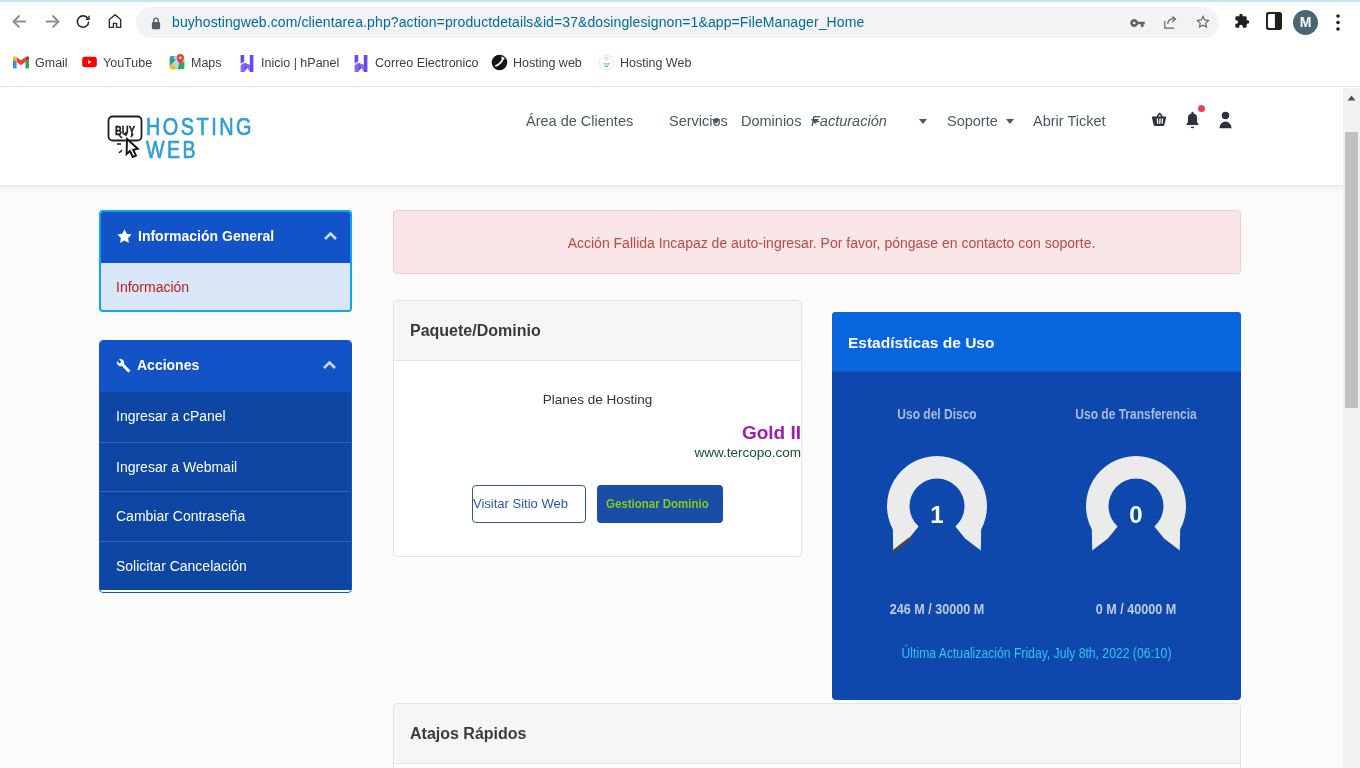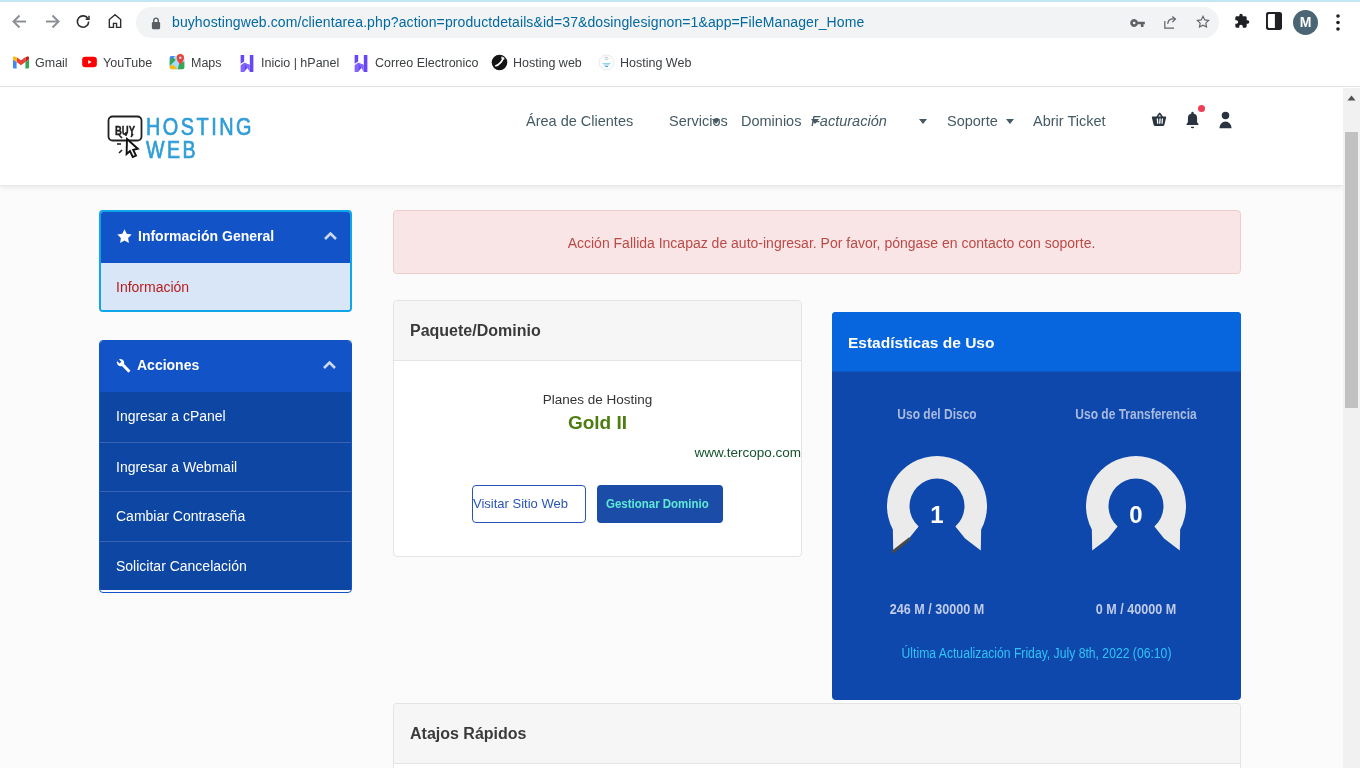--- a/index.html
+++ b/index.html
@@ -263,24 +263,24 @@
 
   <div class="abs" id="alert">
       <div>Acción Fallida Incapaz de auto-ingresar. Por favor, póngase en contacto con soporte.</div>
     </div>
 
   <div class="card" style="left:393px;top:300px;width:409px;height:257px;">
     <div class="chead">
         <div>Paquete/Dominio</div>
       </div>
     <div style="position:absolute;left:0;right:0;top:91px;text-align:center;font-size:13.5px;color:#333;">Planes de Hosting</div>
-    <div style="position:absolute;left:0;right:0;top:111px;text-align:center;font-size:19px;font-weight:bold;color:#4d7c0f;">Gold II</div>
+    <div style="position:absolute;left:0;right:0;top:121px;text-align:right;font-size:19px;font-weight:bold;color:#a21caf;">Gold II</div>
     <div style="position:absolute;left:0;right:0;top:144px;text-align:right;font-size:13.5px;color:#14532d;">www.tercopo.com</div>
     <div class="btn" style="left:78px;width:114px;border:1.5px solid #2a55b4;background:#fff;color:#2a55b4;line-height:35px;">Visitar Sitio Web</div>
-    <div class="btn" style="left:203px;width:126px;background:#1b4da8;color:#5eead4;font-weight:bold;line-height:38px;"><span style="display:inline-block;transform:scaleX(0.85);font-size:13.5px;">Gestionar Dominio</span></div>
+    <div class="btn" style="left:203px;width:126px;background:#1b4da8;color:#84cc16;font-weight:bold;line-height:38px;"><span style="display:inline-block;transform:scaleX(0.85);font-size:13.5px;">Gestionar Dominio</span></div>
   </div>
 
   <div class="card" style="left:832px;top:300px;width:409px;height:388px;border:none;background:#0e48ac;margin-top:12px;">
     <div id="statshead">
         <div>Estadísticas de Uso</div>
       </div>
     <div class="glabel" style="left:5px;">Uso del Disco</div>
     <div class="glabel" style="left:204px;">Uso de Transferencia</div>
     <svg style="position:absolute;left:55px;top:144px" width="100" height="106" viewBox="0 0 100 106">
       <path fill="#ebebeb" d="M6.2 94.6 L5.85 73.47 A50 50 0 1 1 94.15 73.47 L93.8 94.6 L78.1 82.6 L68.4 70.44 A27.5 27.5 0 1 0 31.6 70.44 L21.9 82.6 Z"></path>

